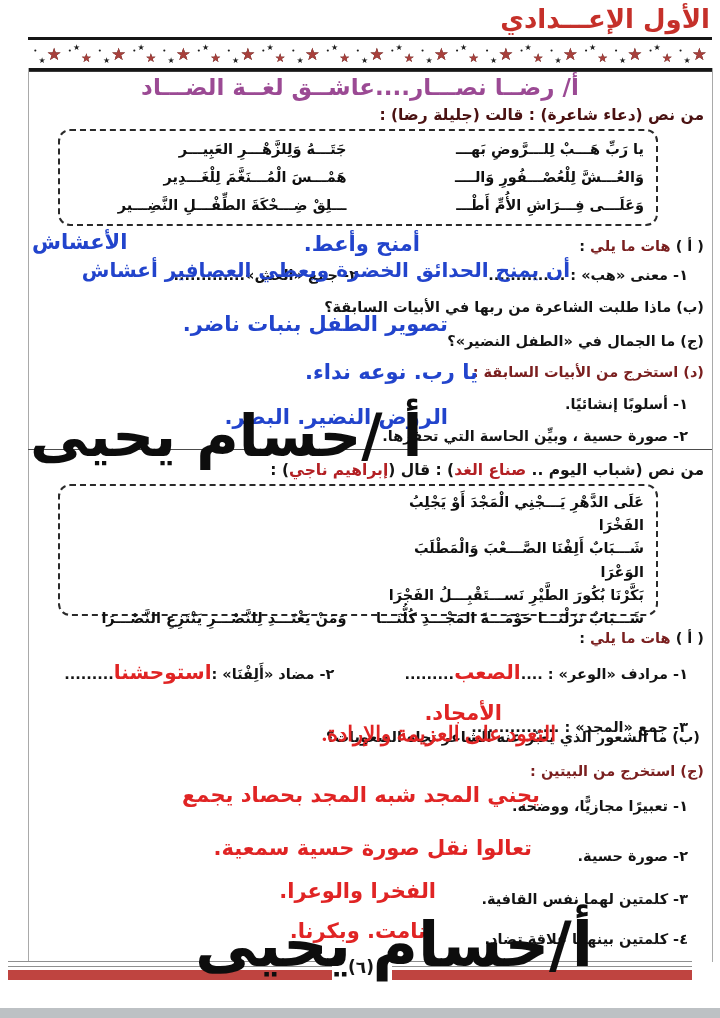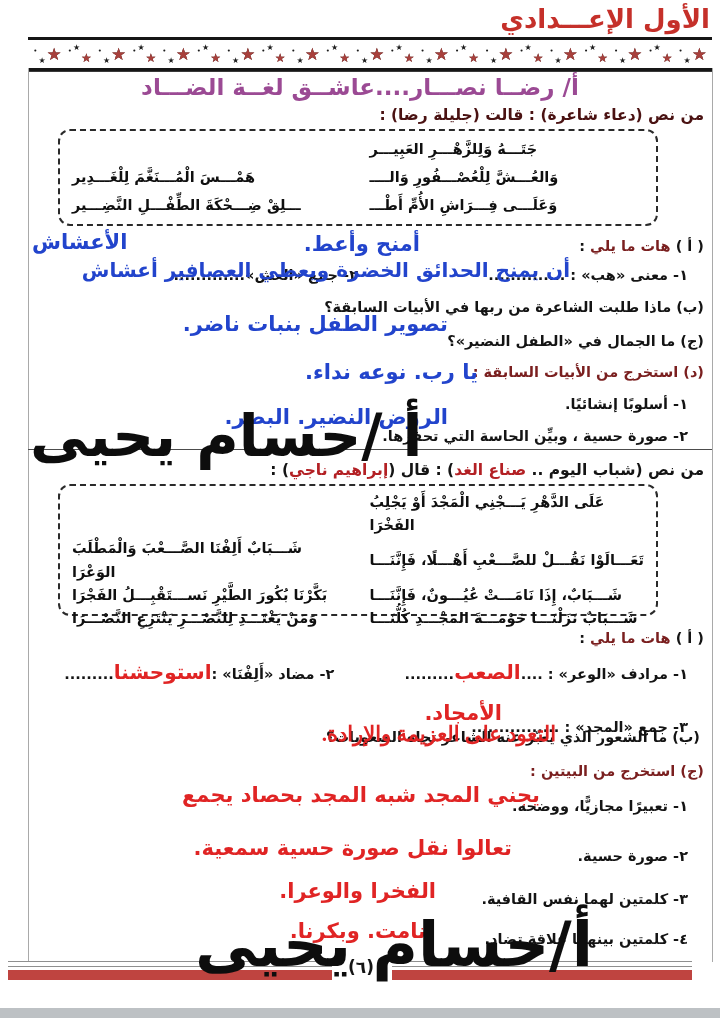--- a/index.html
+++ b/index.html
@@ -22,21 +22,21 @@
   .hb{color:#2244cc;font-size:21px;font-weight:bold;}
   .hr{color:#e02424;font-size:21px;font-weight:bold;}
   
   .poem-box{
     border:2px dashed #2a2a2a;border-radius:12px;
     padding:5px 12px;box-sizing:border-box;
     display:flex;flex-direction:column;justify-content:space-around;
     background:transparent;
   }
   .poem-row{display:flex;justify-content:space-between;align-items:center;}
-  .hemi{width:48%;text-align:left;font-size:14.5px;font-weight:bold;color:#101010;line-height:1.6;}
+  .hemi{width:48%;text-align:right;font-size:14.5px;font-weight:bold;color:#101010;line-height:1.6;}
   
   .vline{width:1px;background:#a9a9a9;}
   
   .star-band{
     border-top:3px solid #161616;border-bottom:3px solid #161616;
     display:flex;justify-content:space-between;align-items:center;
     padding:0 5px;overflow:hidden;background:#fff;
   }
   .star-unit{display:inline-flex;align-items:center;line-height:1;}
   .star-big{color:#a8403c;font-size:17px;text-shadow:0 0 0.6px #30100f;}
@@ -170,20 +170,21 @@
 
 <div class="abs vline" style="top:68px;bottom:56px;left:28px;"></div>
 <div class="abs vline" style="top:68px;bottom:56px;right:7px;"></div>
 
 <div class="abs title" style="top:74px;left:0;right:0;">أ/ رضــا نصـــار....عاشــق لغــة الضـــاد</div>
 
 <div class="abs sec-head" style="top:106px;right:16px;">من نص (دعاء شاعرة) : قالت (جليلة رضا) :</div>
 
 <div class="abs poem-box" style="top:129px;left:58px;right:62px;height:97px;">
   <div class="poem-row">
+    <div class="hemi">يا رَبِّ هَـــبْ لِلـــرَّوضِ بَهـــ</div>
     <div class="hemi">جَتَـــهُ وَلِلزَّهْـــرِ العَبِيـــر</div>
   </div>
   <div class="poem-row">
     <div class="hemi">وَالعُـــشَّ لِلْعُصْـــفُورِ وَالــــ</div>
     <div class="hemi">هَمْـــسَ الْمُـــنَغَّمَ لِلْغَـــدِير</div>
   </div>
   <div class="poem-row">
     <div class="hemi">وَعَلَـــى فِـــرَاشِ الأُمِّ أَطْـــ</div>
     <div class="hemi">ـــلِقْ ضِـــحْكَةَ الطِّفْـــلِ النَّضِـــير</div>
   </div>
@@ -215,25 +216,23 @@
 
 <div class="abs sec-head" style="top:461px;right:16px;color:#141414;">
   <span>من نص (شباب اليوم .. </span><span class="redword">صناع الغد</span><span>) : قال (</span><span class="redword">إبراهيم ناجي</span><span>) :</span>
 </div>
 
 <div class="abs poem-box" style="top:484px;left:58px;right:62px;height:132px;">
   <div class="poem-row">
     <div class="hemi">عَلَى الدَّهْرِ يَـــجْنِي الْمَجْدَ أَوْ يَجْلِبُ الفَخْرَا</div>
   </div>
   <div class="poem-row">
-    <div class="hemi">تَعَـــالَوْا نَقُـــلْ للصَّـــعْبِ أَهْـــلًا، فَإِنَّنَـــا</div>
     <div class="hemi">شَـــبَابٌ أَلِفْنَا الصَّـــعْبَ وَالْمَطْلَبَ الوَعْرَا</div>
   </div>
   <div class="poem-row">
-    <div class="hemi">شَـــبَابٌ، إِذَا نَامَـــتْ عُيُـــونٌ، فَإِنَّنَـــا</div>
     <div class="hemi">بَكَّرْنَا بُكُورَ الطَّيْرِ نَســـتَقْبِـــلُ الفَجْرَا</div>
   </div>
   <div class="poem-row">
     <div class="hemi">شَـــبَابٌ نَزَلْنَـــا حَوْمَـــةَ المَجْـــدِ كُلُّنَـــا</div>
     <div class="hemi">وَمَنْ يَغْتَـــدِ لِلنَّصْـــرِ يَنْتَزِعِ النَّصْـــرَا</div>
   </div>
 </div>
 
 <div class="abs q" style="top:630px;right:16px;"><span>( أ ) </span><span class="maroon">هات ما يلي</span><span> :</span></div>
 
@@ -248,21 +247,21 @@
 
 <div class="abs q" style="top:729px;right:20px;">(ب) ما الشعور الذي يعبّر عنه الشاعر تجاه الصعوبات؟</div>
 <div class="abs hr nowrap" style="top:722px;right:164px;font-family:Liberation Serif, serif;">التعود على العزيمة والإرادة.</div>
 
 <div class="abs q maroon" style="top:763px;right:16px;">(ج) استخرج من البيتين :</div>
 
 <div class="abs q" style="top:798px;right:32px;">١- تعبيرًا مجازيًّا، ووضحه.</div>
 <div class="abs hr nowrap" style="top:783px;right:180px;">يجني المجد شبه المجد بحصاد يجمع</div>
 
 <div class="abs q" style="top:848px;right:32px;">٢- صورة حسية.</div>
-<div class="abs hr nowrap" style="top:836px;right:208px;">تعالوا نقل  صورة حسية سمعية.</div>
+<div class="abs hr nowrap" style="top:836px;right:188px;">تعالوا نقل  صورة حسية سمعية.</div>
 
 <div class="abs q" style="top:891px;right:32px;">٣- كلمتين لهما نفس القافية.</div>
 <div class="abs hr nowrap" style="top:879px;right:284px;">الفخرا والوعرا.</div>
 
 <div class="abs q" style="top:931px;right:32px;">٤- كلمتين بينهما علاقة تضاد.</div>
 <div class="abs hr nowrap" style="top:919px;right:294px;">نامت.    وبكرنا.</div>
 
 <div class="abs wm nowrap" style="top:912px;left:195px;font-size:62px;">أ/حسام يحيى</div>
 
 <div class="abs gray-rule" style="top:961px;right:28px;width:300px;"></div>

